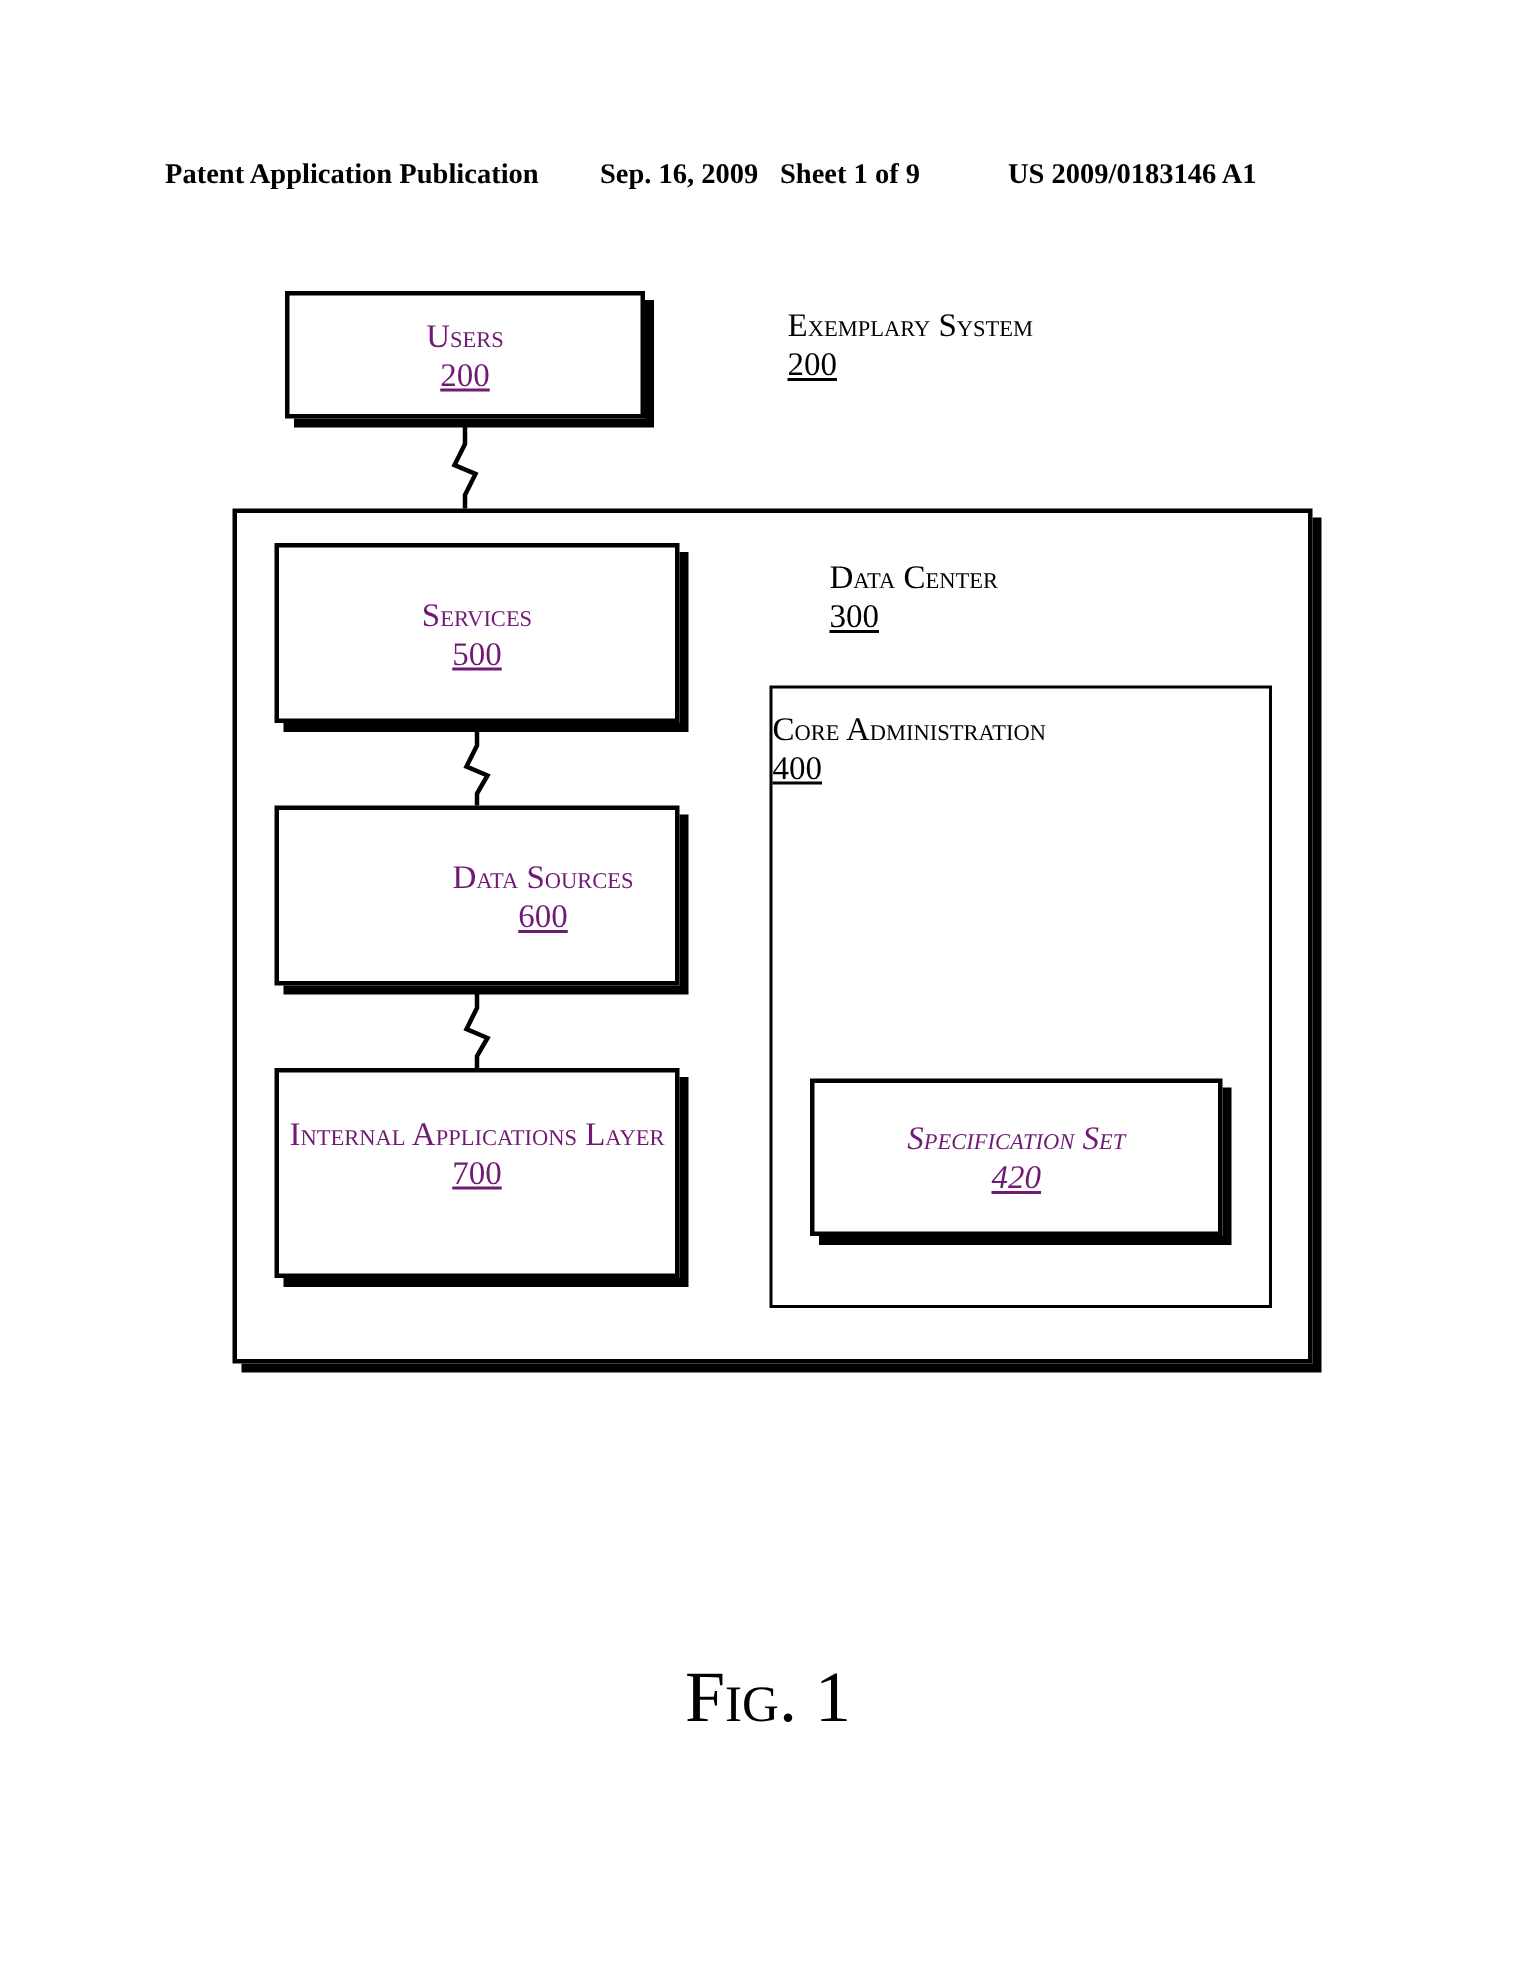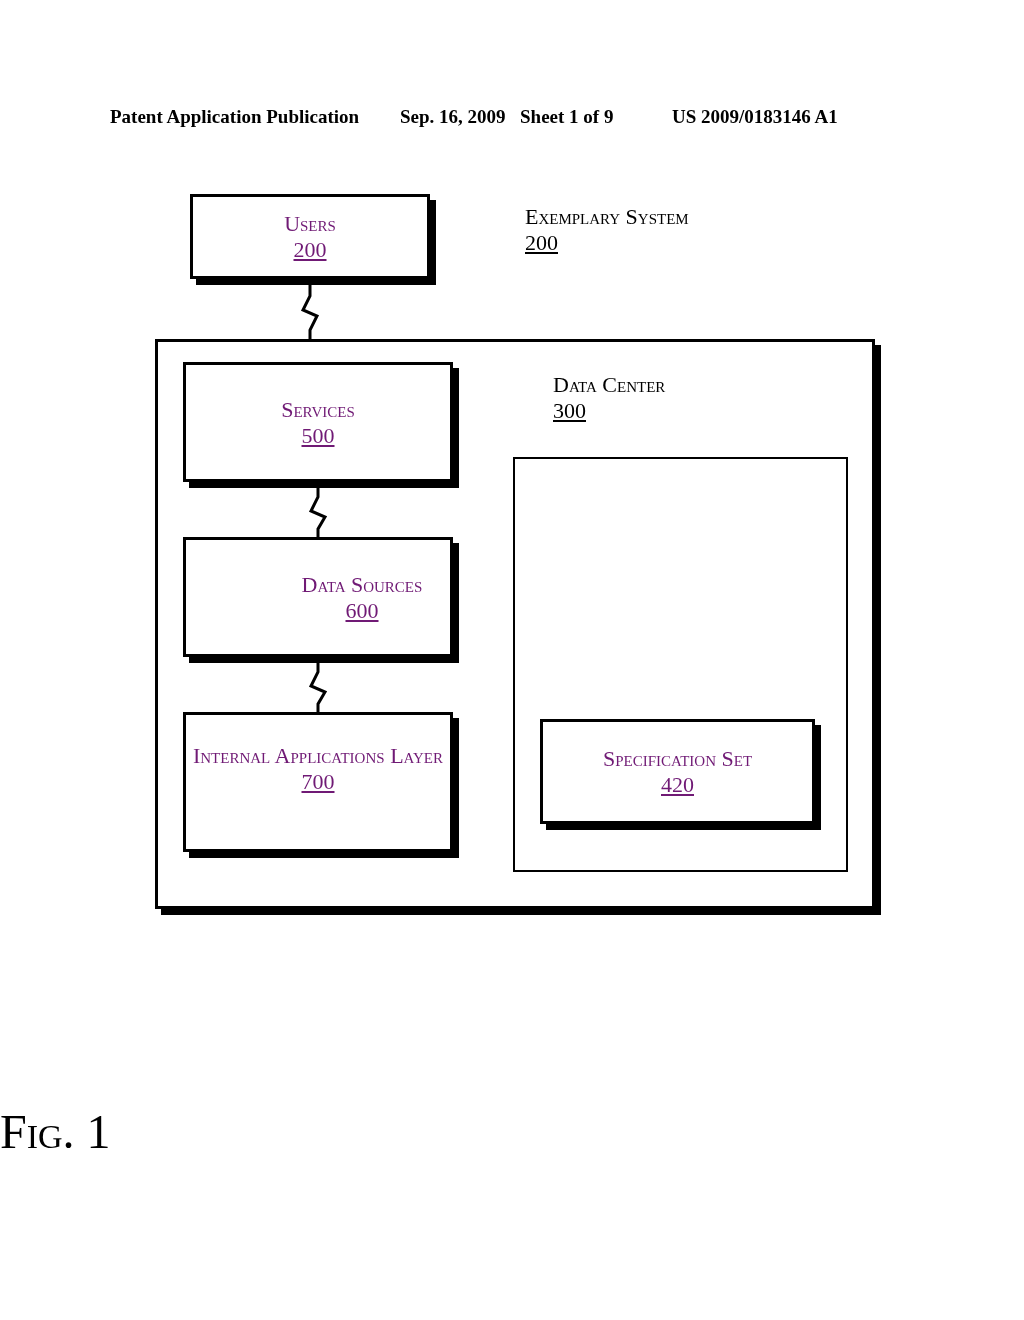--- a/index.html
+++ b/index.html
@@ -23,21 +23,21 @@
     background: #fff;
     border: 2px solid #000;
   }
 
   .lbl { position: absolute; width: 100%; text-align: center; color: #701a75; font-size: 22px; }
   .sc { font-variant: small-caps; }
   .num { text-decoration: underline; }
 
   .title-lbl { position: absolute; text-align: left; color: #000000; font-size: 22px; }
 
-  .fig-caption { position: absolute; top: 1080px; width: 1024px; text-align: left; font-size: 48px; }
+  .fig-caption { position: absolute; top: 1080px; width: 1024px; text-align: center; font-size: 48px; }
 
   
   .zig { position: absolute; }
 </style>
 </head>
 <body>
 
 <div class="page">
 
   <div class="header">
@@ -95,24 +95,28 @@
       </svg>
 
       <div class="shadow-box" style="left:25px; top:370px; width:270px; height:140px;">
         <div class="lbl" style="top:28px;">
           <span class="sc">Internal Applications Layer</span><br>
           <span class="num">700</span>
         </div>
       </div>
 
       <div class="thin-container" style="left:355px; top:115px; width:335px; height:415px;">
+        <div class="title-lbl" style="left:0; top:14px; width:100%;">
+          <span class="sc">Core Administration</span><br>
+          <span class="num">400</span>
+        </div>
 
 
         <div class="shadow-box" style="left:25px; top:260px; width:275px; height:105px;">
-          <div class="lbl" style="top:24px;">
+          <div class="lbl" style="top:24px;font-style:italic;">
             <span class="sc">Specification Set</span><br>
             <span class="num">420</span>
           </div>
         </div>
       </div>
 
     </div>
   </div>
 
   <div class="fig-caption">

